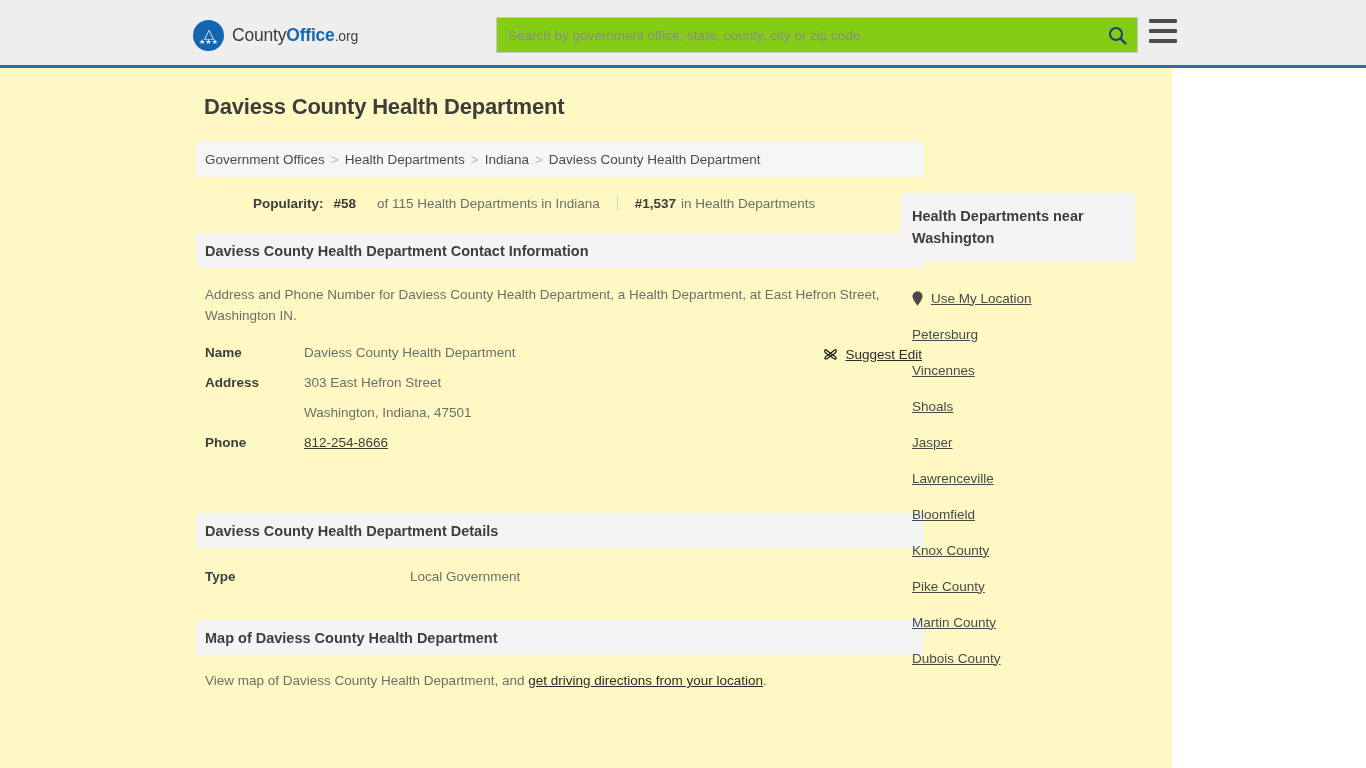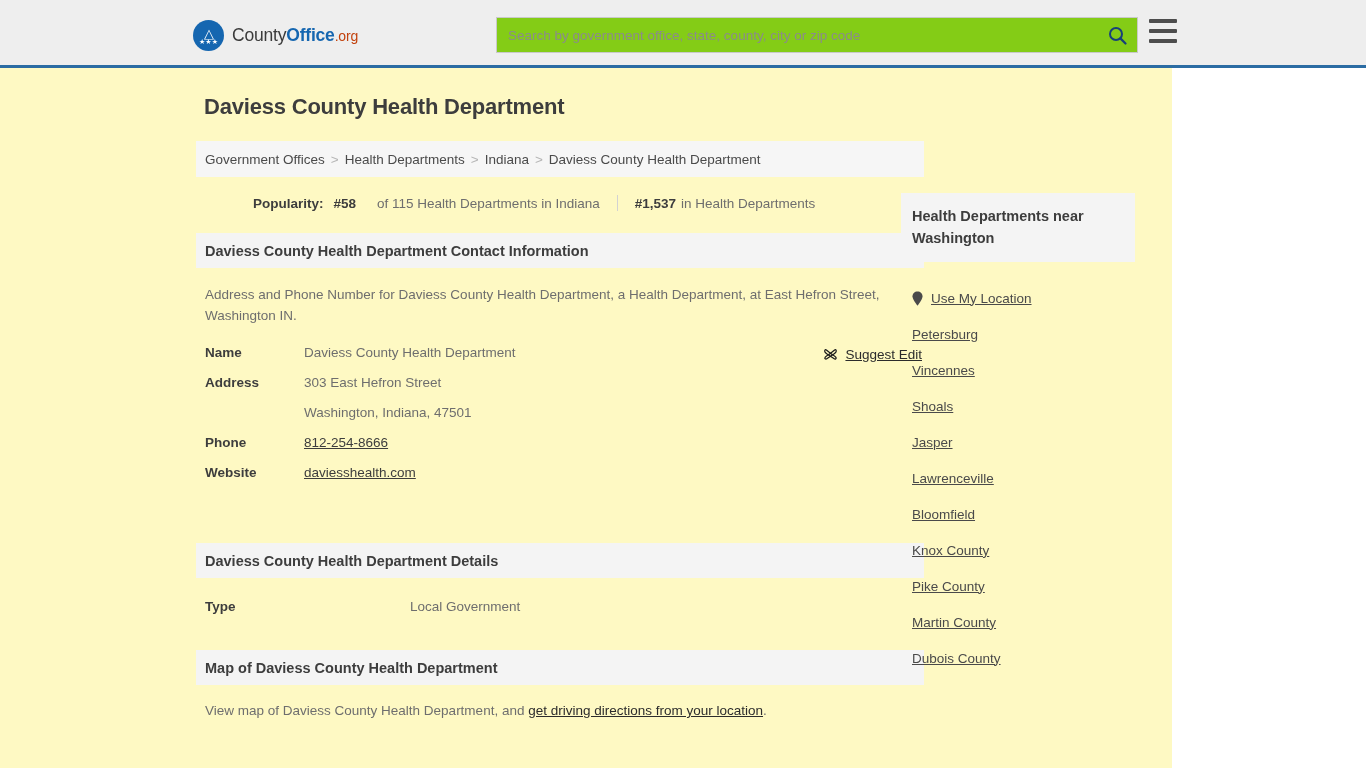--- a/index.html
+++ b/index.html
@@ -58,21 +58,21 @@
     letter-spacing: 0px;
   }
   .logo-text {
     margin-left: 8px;
     font-size: 17.5px;
     letter-spacing: -0.2px;
     white-space: nowrap;
   }
   .logo-text .w1 { color: #3b3b3b; }
   .logo-text .w2 { color: #1566b0; font-weight: bold; }
-  .logo-text .w3 { color: #c2410c; font-size: 14px; }
+  .logo-text .w3 { color: #404040; font-size: 14px; }
 
   .search-wrap {
     position: absolute;
     left: 496px;
     top: 17px;
     width: 642px;
     height: 36px;
     background: #84cc16;
     border: 1px solid #c9c9c9;
     display: flex;
@@ -403,26 +403,20 @@
         <div class="kv-val">Washington, Indiana, 47501</div>
       </div>
 
       <div class="kv-row">
         <div class="kv-key">Phone</div>
         <div class="kv-val">
           <a>812-254-8666</a>
         </div>
       </div>
 
-      <div class="kv-row">
-        <div class="kv-key">Website</div>
-        <div class="kv-val">
-          <a>daviesshealth.com</a>
-        </div>
-      </div>
     </div>
 
     <div class="section-head" style="margin-top:48px;">Daviess County Health Department Details</div>
 
     <div class="details-table">
       <div class="details-row">
         <div class="details-key">Type</div>
         <div class="details-val">Local Government</div>
       </div>
     </div>

